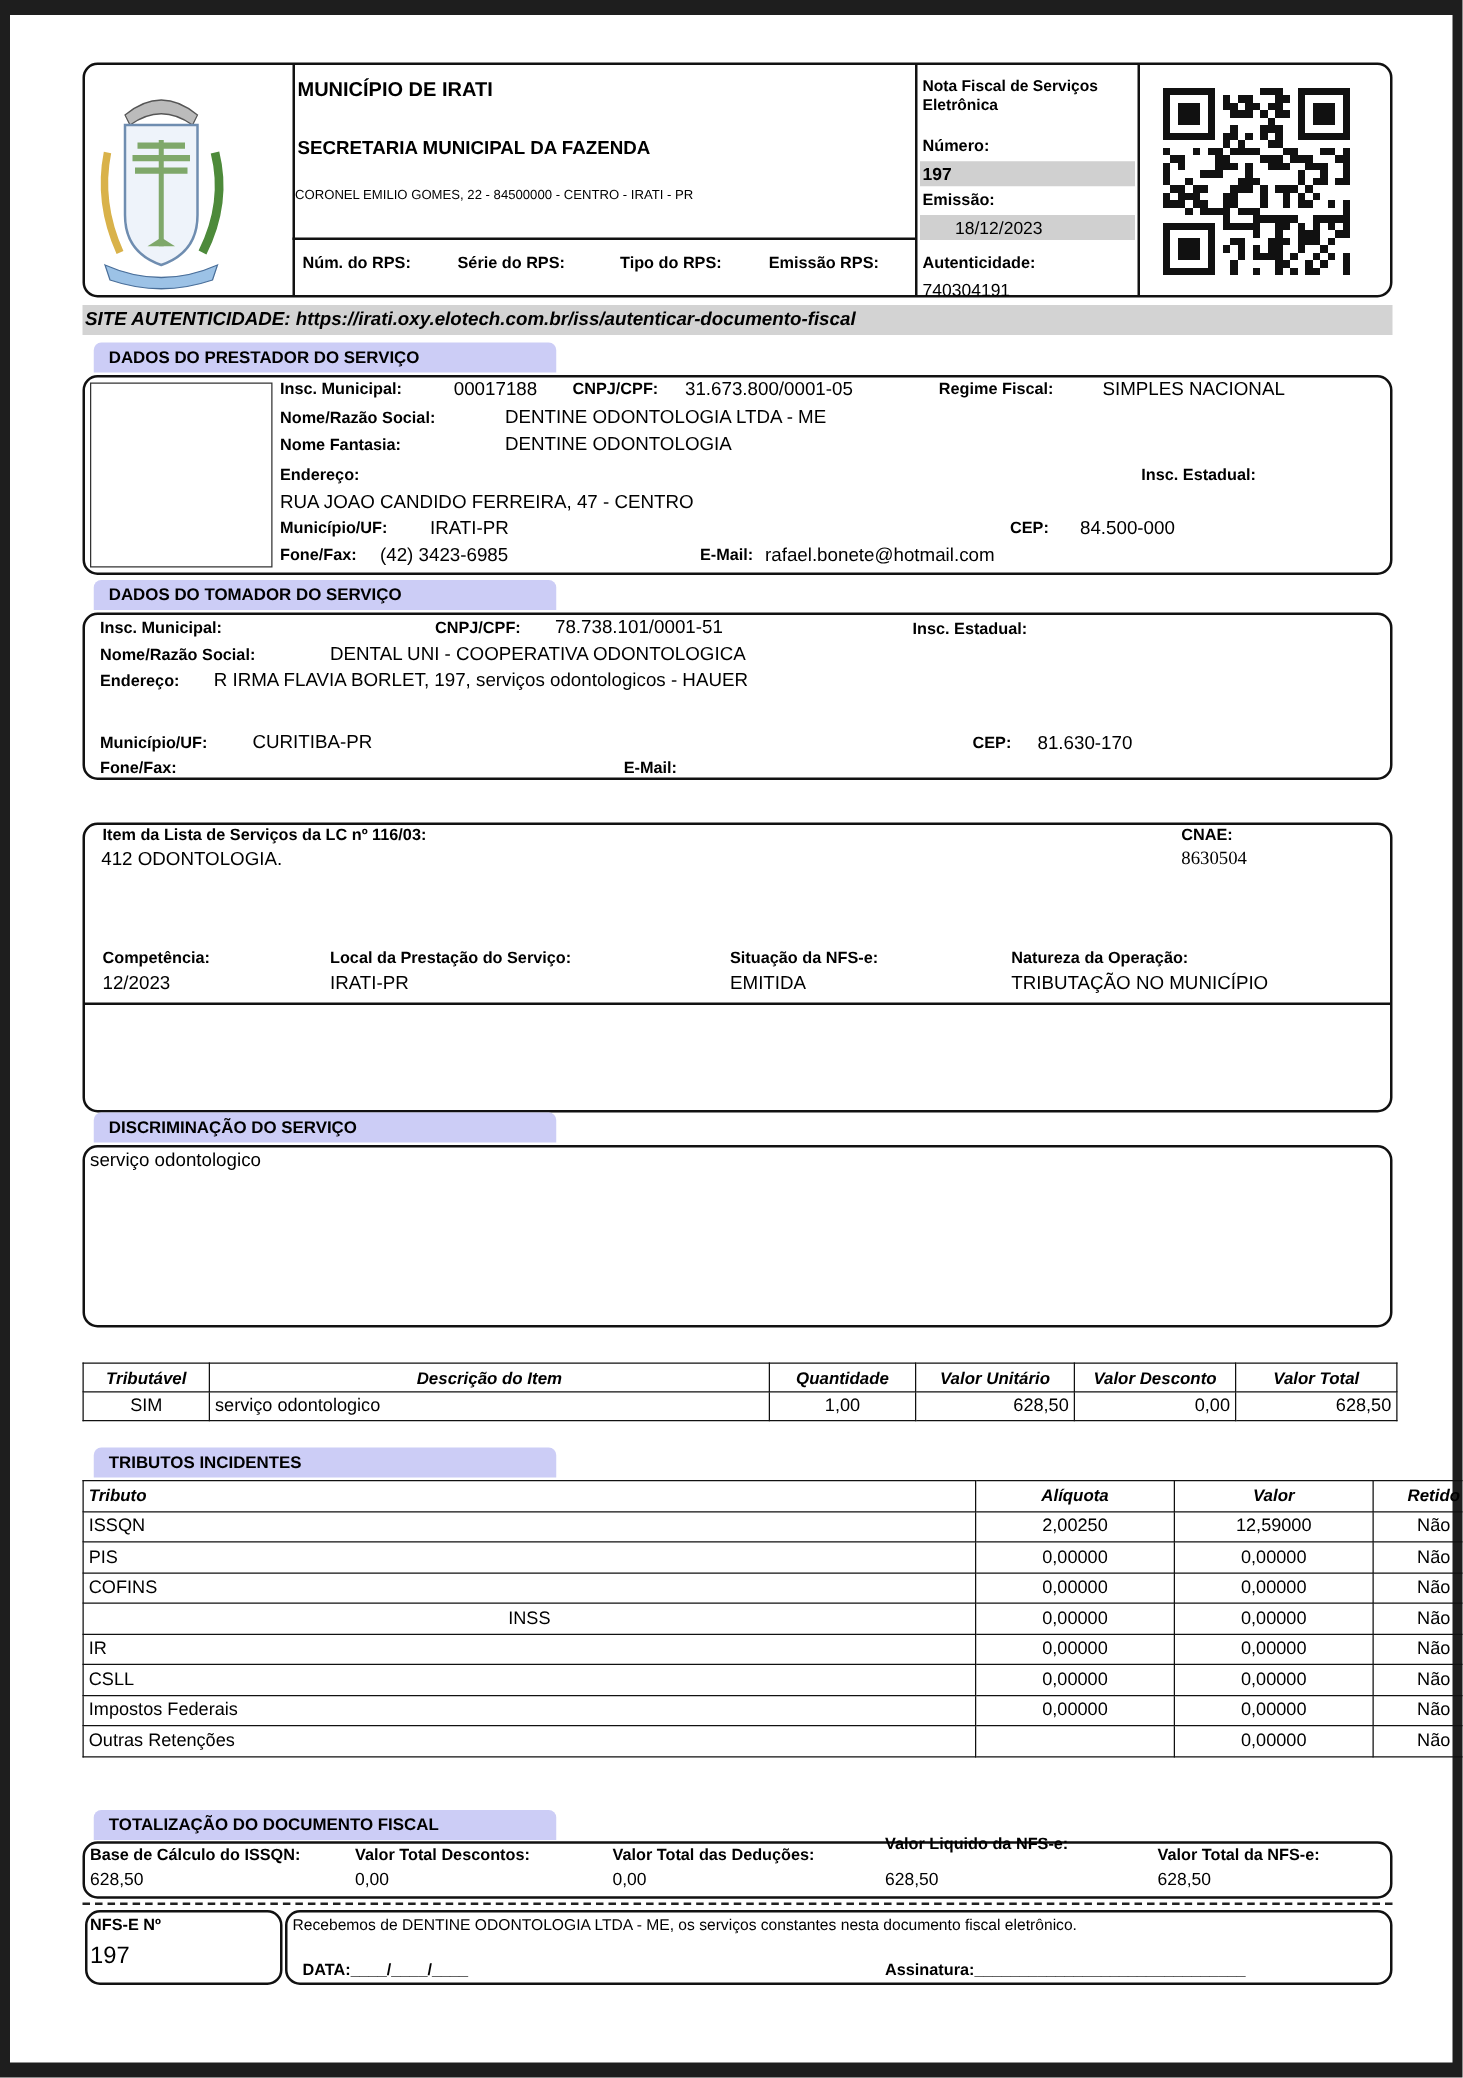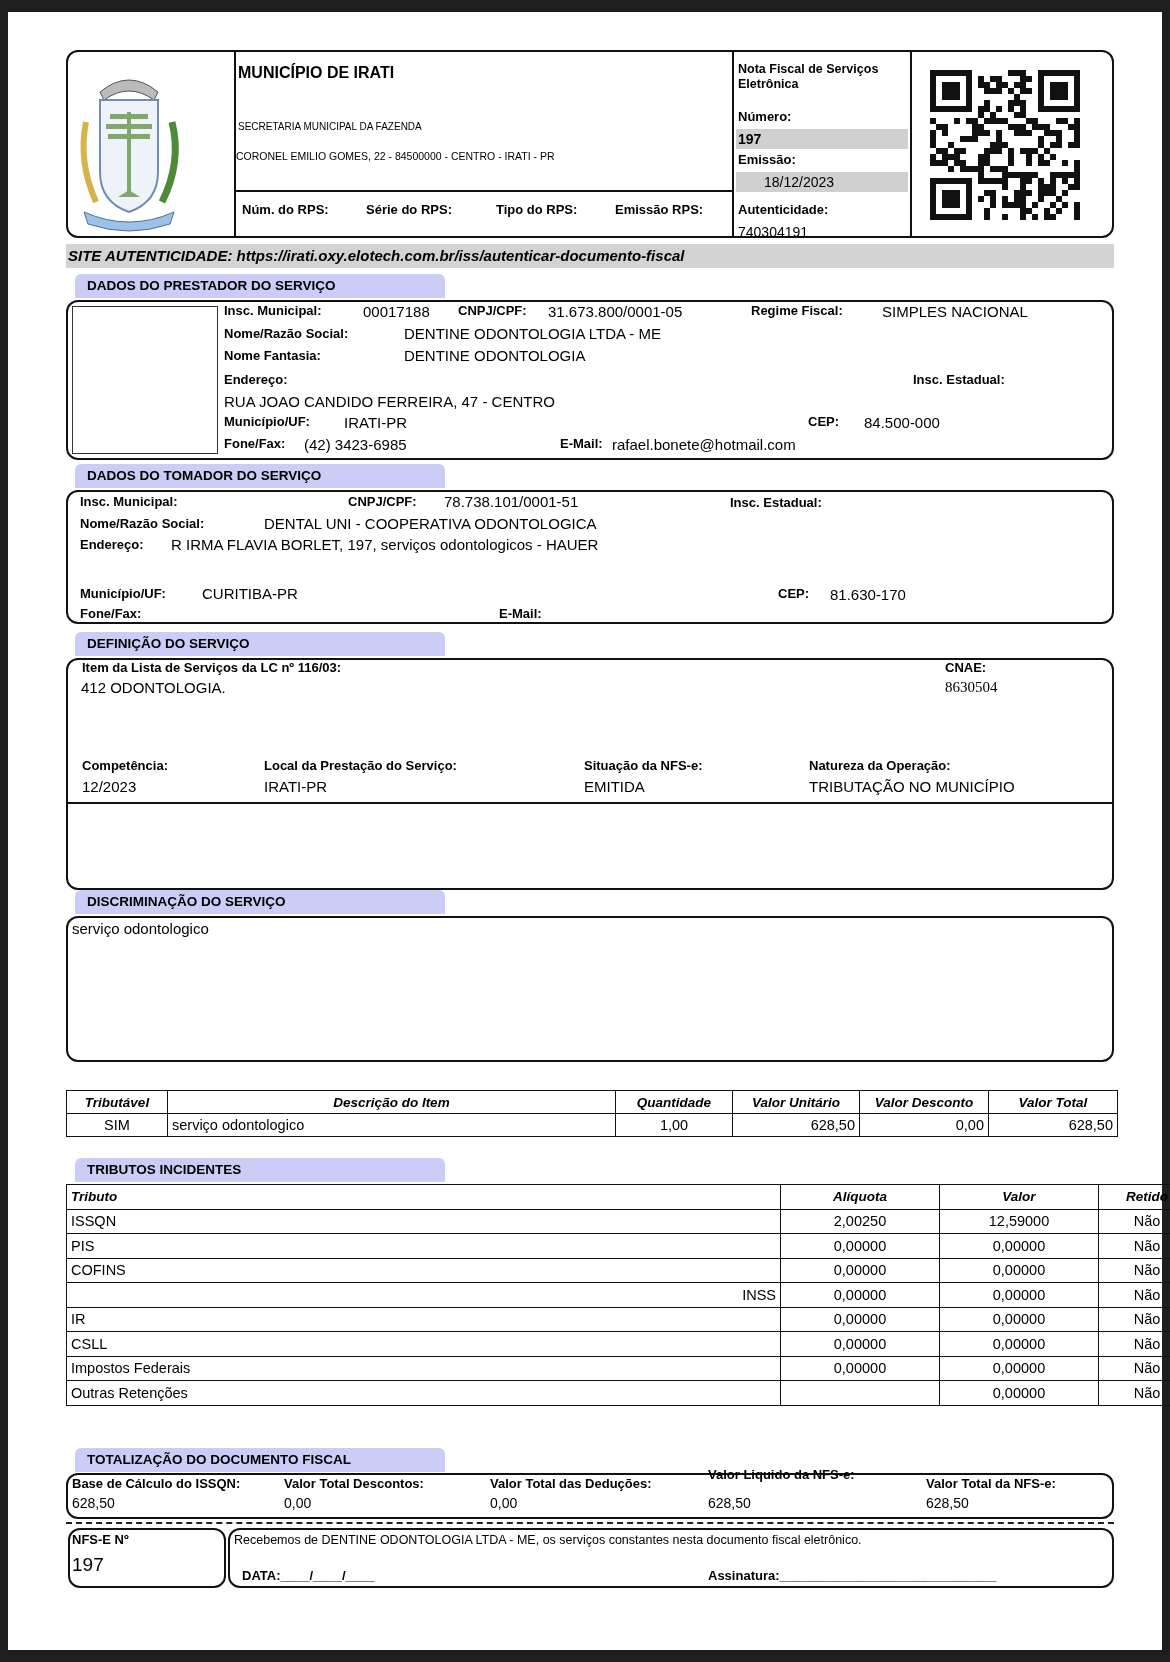--- a/index.html
+++ b/index.html
@@ -39,21 +39,21 @@
     <rect x="40" y="52" width="38" height="5" fill="#7fa86a"></rect>
     <rect x="36" y="62" width="46" height="5" fill="#7fa86a"></rect>
     <rect x="38" y="72" width="42" height="5" fill="#7fa86a"></rect>
     <path d="M48 135 L70 135 L59 128 Z" fill="#7fa86a"></path>
     <path d="M16 60 Q8 100 26 140" stroke="#d9b24a" stroke-width="6" fill="none"></path>
     <path d="M102 60 Q112 100 92 140" stroke="#4d8a3a" stroke-width="7" fill="none"></path>
     <path d="M14 150 Q59 170 104 150 L100 162 Q59 176 18 162 Z" fill="#9cc2e6" stroke="#4a6f9a"></path>
   </svg>
 
   <div class="abs" style="left:230px;top:52px;font-weight:bold;font-size:16px;">MUNICÍPIO DE IRATI</div>
-  <div class="abs" style="left:230px;top:109px;font-weight:normal;font-size:10px;">SECRETARIA MUNICIPAL DA FAZENDA</div>
+  <div class="abs" style="left:230px;top:98px;font-weight:bold;font-size:15px;">SECRETARIA MUNICIPAL DA FAZENDA</div>
   <div class="abs" style="left:228px;top:138px;font-size:10.5px;">CORONEL EMILIO GOMES, 22 - 84500000 - CENTRO - IRATI - PR</div>
   <div class="lbl" style="left:234px;top:190px;">Núm. do RPS:</div>
   <div class="lbl" style="left:358px;top:190px;">Série do RPS:</div>
   <div class="lbl" style="left:488px;top:190px;text-align:center;">Tipo do RPS:</div>
   <div class="lbl" style="left:607px;top:190px;">Emissão RPS:</div>
 
   <div class="abs" style="left:730px;top:50px;width:168px;font-weight:bold;font-size:12.5px;line-height:15px;">Nota Fiscal de Serviços Eletrônica</div>
   <div class="lbl" style="left:730px;top:97px;">Número:</div>
   <div class="abs" style="left:728px;top:117px;width:172px;height:20px;background:#d0d0d0;"></div>
   <div class="abs" style="left:730px;top:119px;font-weight:bold;font-size:14px;">197</div>
@@ -315,21 +315,20 @@
   <div class="val" style="left:256px;top:503px;">DENTAL UNI - COOPERATIVA ODONTOLOGICA</div>
   <div class="lbl" style="left:72px;top:525px;">Endereço:</div>
   <div class="val" style="left:163px;top:524px;">R IRMA FLAVIA BORLET, 197, serviços odontologicos - HAUER</div>
   <div class="lbl" style="left:72px;top:574px;">Município/UF:</div>
   <div class="val" style="left:194px;top:573px;">CURITIBA-PR</div>
   <div class="lbl" style="left:770px;top:574px;">CEP:</div>
   <div class="val" style="left:822px;top:574px;">81.630-170</div>
   <div class="lbl" style="left:72px;top:594px;">Fone/Fax:</div>
   <div class="lbl" style="left:491px;top:594px;">E-Mail:</div>
 
-  <div class="sec" style="top:620px;">DEFINIÇÃO DO SERVIÇO</div>
   <div class="box" style="left:58px;top:646px;width:1048px;height:232px;"></div>
   <div class="lbl" style="left:74px;top:648px;">Item da Lista de Serviços da LC nº 116/03:</div>
   <div class="val" style="left:73px;top:667px;">412 ODONTOLOGIA.</div>
   <div class="lbl" style="left:937px;top:648px;">CNAE:</div>
   <div class="val" style="left:937px;top:667px;font-family:Liberation Serif, serif;">8630504</div>
   <div class="lbl" style="left:74px;top:746px;">Competência:</div>
   <div class="val" style="left:74px;top:766px;">12/2023</div>
   <div class="lbl" style="left:256px;top:746px;">Local da Prestação do Serviço:</div>
   <div class="val" style="left:256px;top:766px;">IRATI-PR</div>
   <div class="lbl" style="left:576px;top:746px;">Situação da NFS-e:</div>
@@ -386,21 +385,21 @@
           <td style="text-align: center;">0,00000</td>
           <td style="text-align: center;">Não</td>
         </tr>
         <tr>
           <td style="text-align: left;">COFINS</td>
           <td style="text-align: center;">0,00000</td>
           <td style="text-align: center;">0,00000</td>
           <td style="text-align: center;">Não</td>
         </tr>
         <tr>
-          <td style="text-align: right;">INSS</td>
+          <td style="text-align: center;">INSS</td>
           <td style="text-align: center;">0,00000</td>
           <td style="text-align: center;">0,00000</td>
           <td style="text-align: center;">Não</td>
         </tr>
         <tr>
           <td style="text-align: left;">IR</td>
           <td style="text-align: center;">0,00000</td>
           <td style="text-align: center;">0,00000</td>
           <td style="text-align: center;">Não</td>
         </tr>

